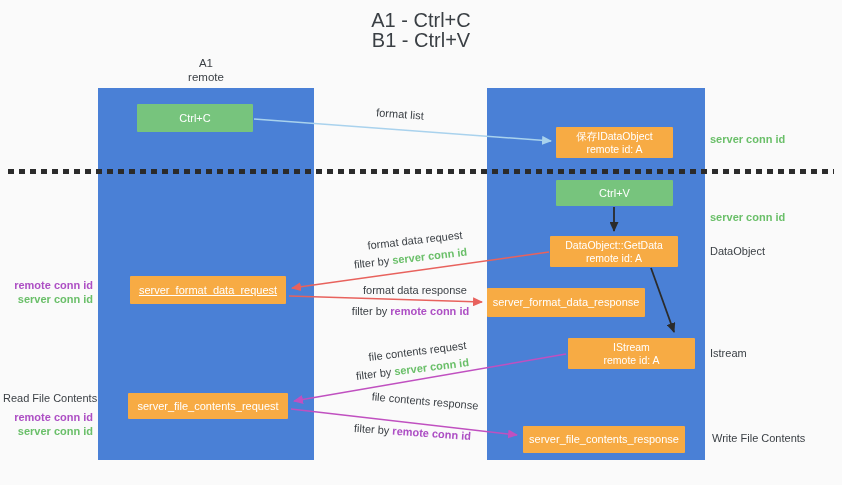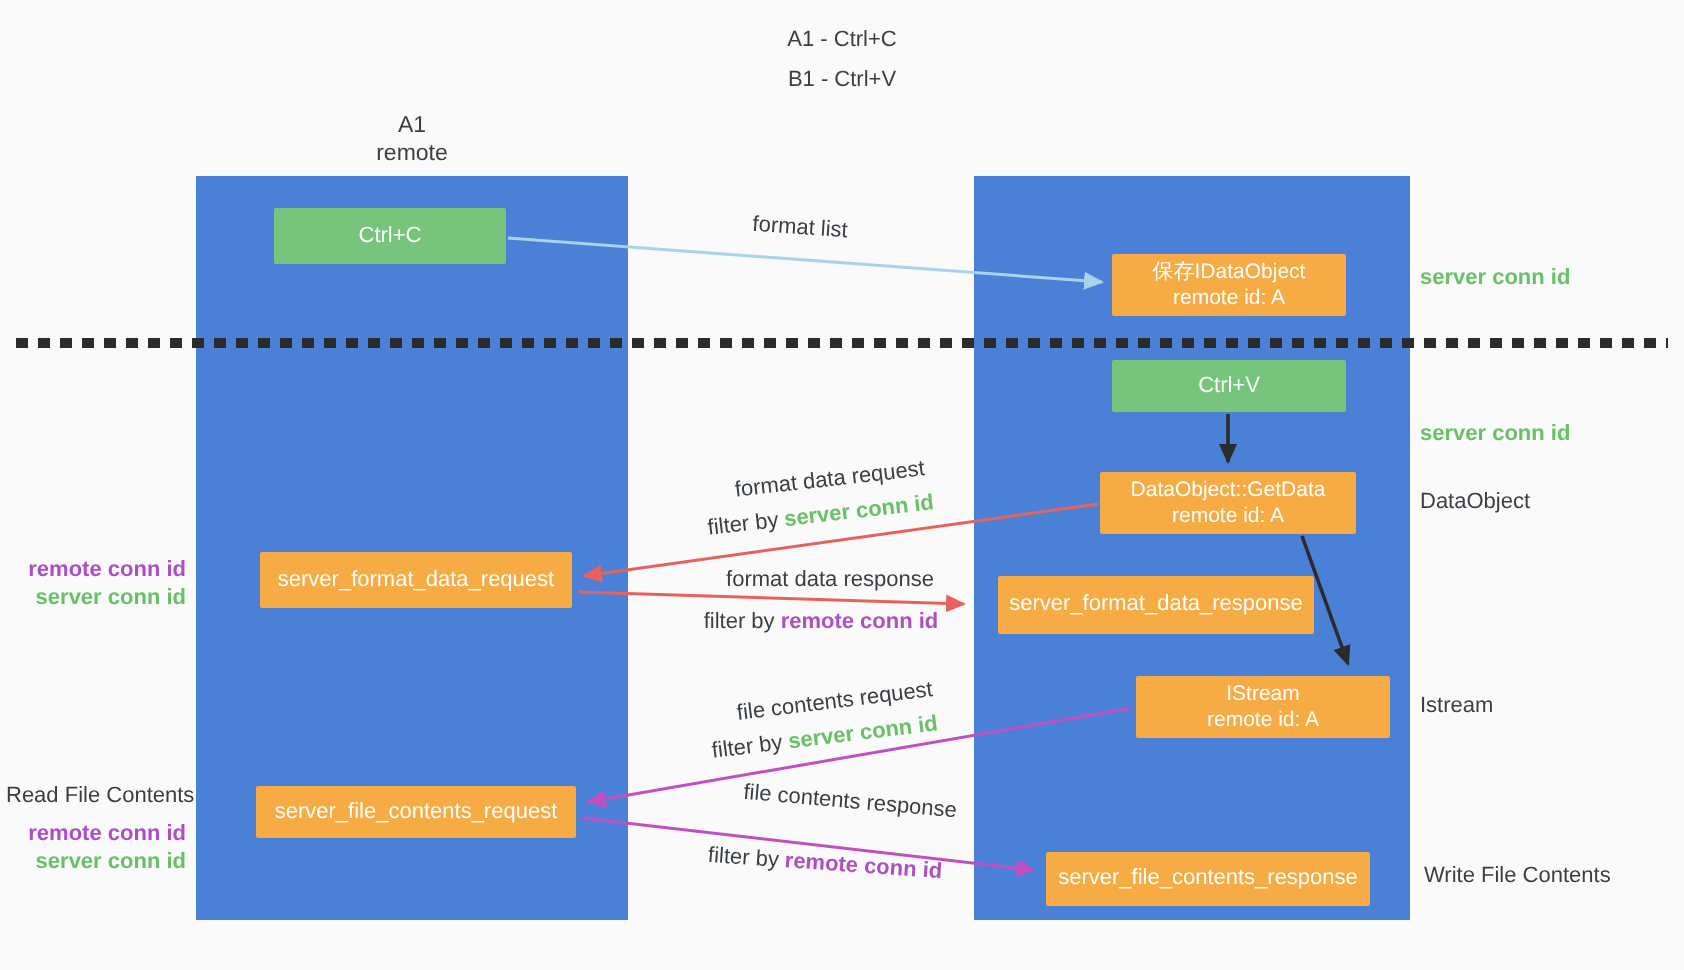--- a/index.html
+++ b/index.html
@@ -4,21 +4,21 @@
 <style>
   :root{
     --column-blue:#4a80d6; --box-green:#77c47d; --box-orange:#f7ab44;
     --arrow-red:#e8625d; --arrow-magenta:#c050c0; --arrow-lightblue:#a9d2ed;
     --arrow-black:#2b2b2b; --text-green:#6abf69; --text-purple:#ad4fc4;
     --text-dark:#3a3f44; --background:#fafafa;
   }
   *{margin:0;padding:0;box-sizing:border-box;}
   body{background:#e8e8e8;font-family:"Liberation Sans","DejaVu Sans",sans-serif;}
   .stage{position:relative;width:842px;height:485px;background:var(--background,#fafafa);overflow:hidden;color:var(--text-dark,#3a3f44);}
-  .title{position:absolute;top:10px;left:0;width:100%;text-align:center;font-size:11px;line-height:20px;color:var(--text-dark);}
+  .title{position:absolute;top:10px;left:0;width:100%;text-align:center;font-size:20px;line-height:20px;color:var(--text-dark);}
   .col-header{position:absolute;text-align:center;font-size:11.5px;line-height:14px;color:var(--text-dark);}
   .column{position:absolute;top:88px;height:372px;background:var(--column-blue,#4a80d6);z-index:1;}
   .divider{position:absolute;left:8px;top:169px;width:826px;height:5px;z-index:2;
     background:repeating-linear-gradient(90deg,var(--arrow-black,#2b2b2b) 0 6px,transparent 6px 11px);}
   .arrows{position:absolute;left:0;top:0;z-index:3;pointer-events:none;}
   .box{position:absolute;z-index:4;display:flex;flex-direction:column;align-items:center;justify-content:center;
     color:#fff;font-size:11px;line-height:13px;text-align:center;border-radius:1px;}
   .green{background:var(--box-green,#77c47d);}
   .orange{background:var(--box-orange,#f7ab44);}
   .lbl{position:absolute;z-index:5;font-size:11px;line-height:13px;white-space:nowrap;color:var(--text-dark);}
@@ -83,25 +83,25 @@
 
   <div class="box green" style="left:556px;top:180px;width:117px;height:26px;">
     <span>Ctrl+V</span>
   </div>
 
   <div class="box orange" style="left:550px;top:236px;width:128px;height:31px;font-size:10.5px;">
     <span>DataObject::GetData</span>
     <span>remote id: A</span>
   </div>
 
-  <div class="box orange" style="left:130px;top:276px;width:156px;height:28px;">
+  <div class="box orange" style="left:130px;top:276px;width:156px;height:28px;text-decoration:underline;">
     <span>server_format_data_request</span>
   </div>
 
-  <div class="box orange" style="left:487px;top:288px;width:158px;height:29px;margin-left:12px;">
+  <div class="box orange" style="left:487px;top:288px;width:158px;height:29px;">
     <span>server_format_data_response</span>
   </div>
 
   <div class="box orange" style="left:568px;top:338px;width:127px;height:31px;font-size:10.5px;">
     <span>IStream</span>
     <span>remote id: A</span>
   </div>
 
   <div class="box orange" style="left:128px;top:393px;width:160px;height:26px;">
     <span>server_file_contents_request</span>

